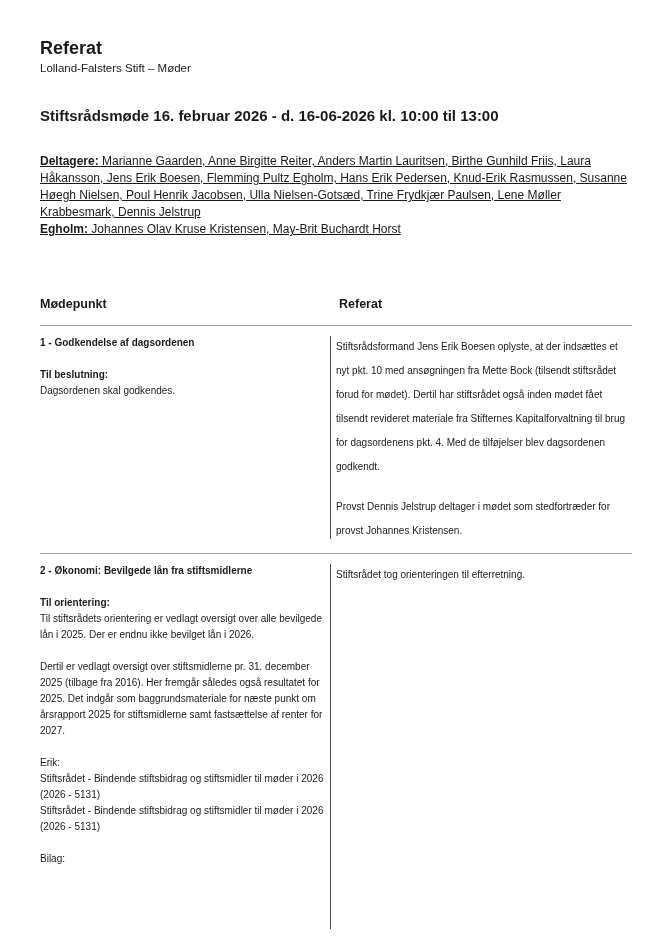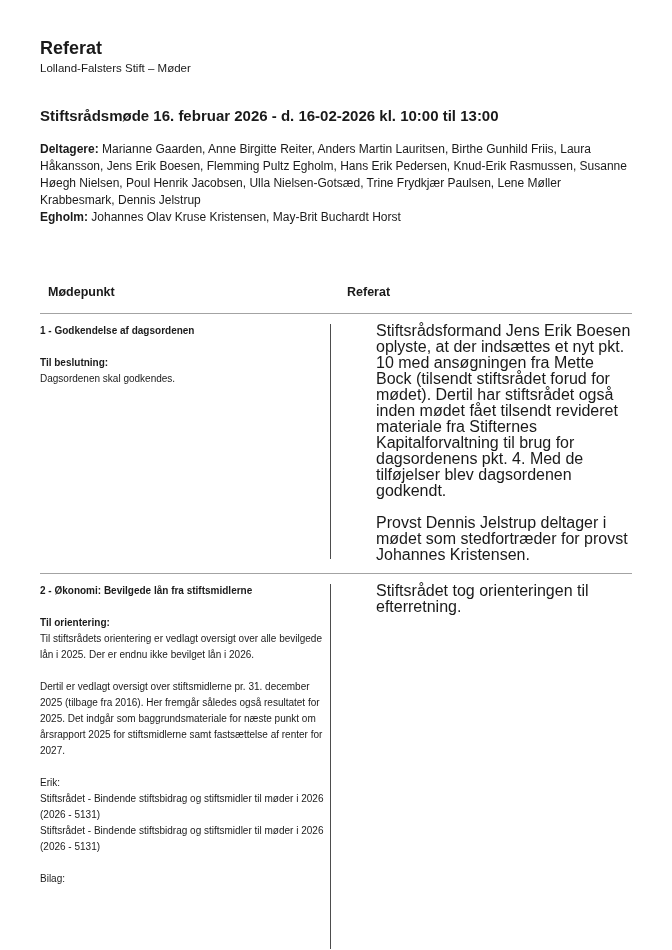--- a/index.html
+++ b/index.html
@@ -31,35 +31,36 @@
     line-height: 15px;
     margin-top: 2px;
   }
   .meeting-title {
     font-size: 15px;
     line-height: 18px;
     font-weight: bold;
     margin: 31px 0 0 0;
   }
   .attendance {
-    margin-top: 16px;
+    margin-top: 28px;
     font-size: 12px;
     line-height: 17px;
+    text-decoration: underline;
   }
   .b { font-weight: bold; }
   .minutes-table { margin-top: 59px; }
   .thead {
     display: flex;
     font-weight: bold;
     font-size: 12.5px;
     line-height: 15px;
     padding-bottom: 13px;
     border-bottom: 1px solid var(--rule);
   }
-  .th-left { width: 295px; margin-left: 8px; }
+  .th-left { width: 295px; }
   .th-right { flex: 1; padding-left: 4px; }
   .trow {
     display: flex;
     align-items: stretch;
     border-bottom: 1px solid var(--rule);
     padding: 9px 0 10px 0;
   }
   .trow.row-last { padding-bottom: 30px; }
   .row-1 { min-height: 164px; }
   .row-2 { min-height: 410px; }
@@ -71,37 +72,36 @@
   }
   .vdiv {
     width: 1px;
     background: var(--divider);
     margin: 1px 0 4px 0;
     flex: 0 0 1px;
   }
   .cell-right {
     flex: 1;
     padding-left: 5px;
-    font-size: 16px;
-    line-height: 16px;
-    margin-left: 40px;
+    font-size: 10px;
+    line-height: 24px;
   }
   .para { margin: 0; }
   .gap-top { margin-top: 16px; }
   .footer-space { height: 42px; }
 </style>
 </head>
 <body>
 
 <div class="page">
 
   <h1 class="doc-title">Referat</h1>
   <div class="doc-subtitle">Lolland-Falsters Stift – Møder</div>
 
-  <h2 class="meeting-title">Stiftsrådsmøde 16. februar 2026 - d. 16-02-2026 kl. 10:00 til 13:00</h2>
+  <h2 class="meeting-title">Stiftsrådsmøde 16. februar 2026 - d. 16-06-2026 kl. 10:00 til 13:00</h2>
 
   <div class="attendance">
     <div><span class="b">Deltagere:</span><span> Marianne Gaarden, Anne Birgitte Reiter, Anders Martin Lauritsen, Birthe Gunhild Friis, Laura Håkansson, Jens Erik Boesen, Flemming Pultz Egholm, Hans Erik Pedersen, Knud-Erik Rasmussen, Susanne Høegh Nielsen, Poul Henrik Jacobsen, Ulla Nielsen-Gotsæd, Trine Frydkjær Paulsen, Lene Møller Krabbesmark, Dennis Jelstrup</span></div>
     <div><span class="b">Egholm:</span><span> Johannes Olav Kruse Kristensen, May-Brit Buchardt Horst</span></div>
   </div>
 
   <div class="minutes-table">
 
     <div class="thead">
       <div class="th-left">Mødepunkt</div>

